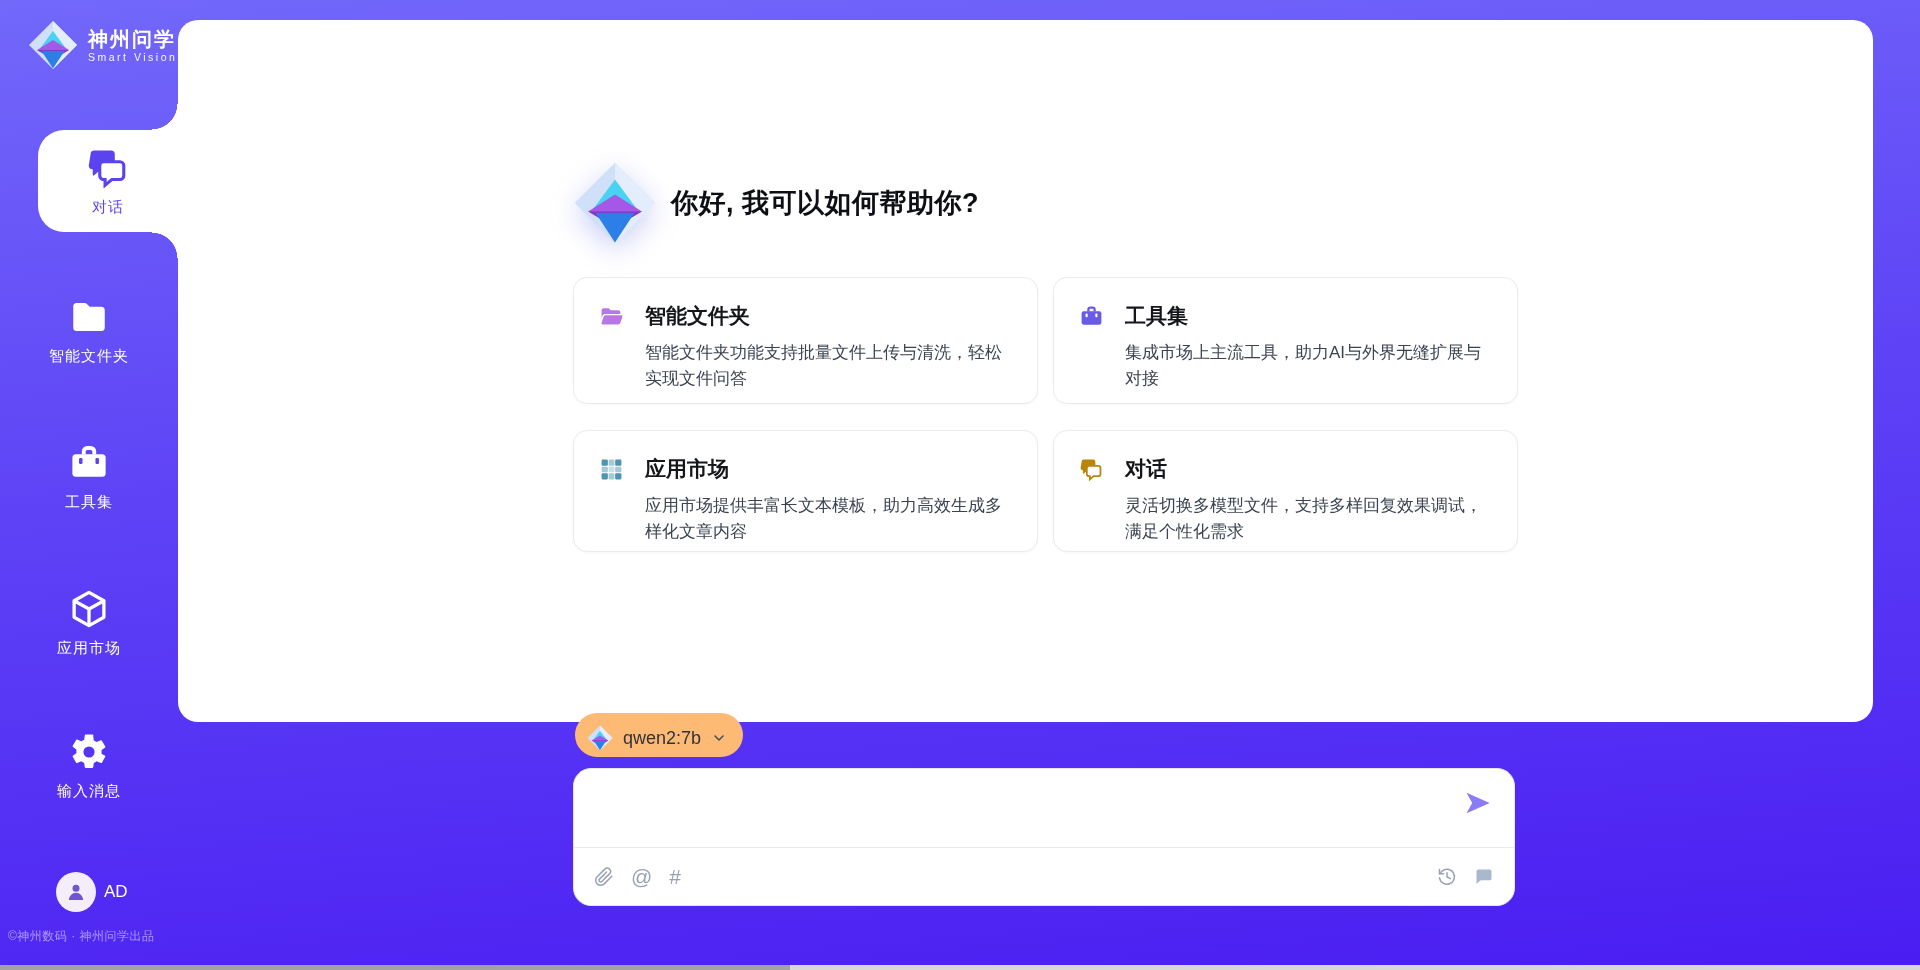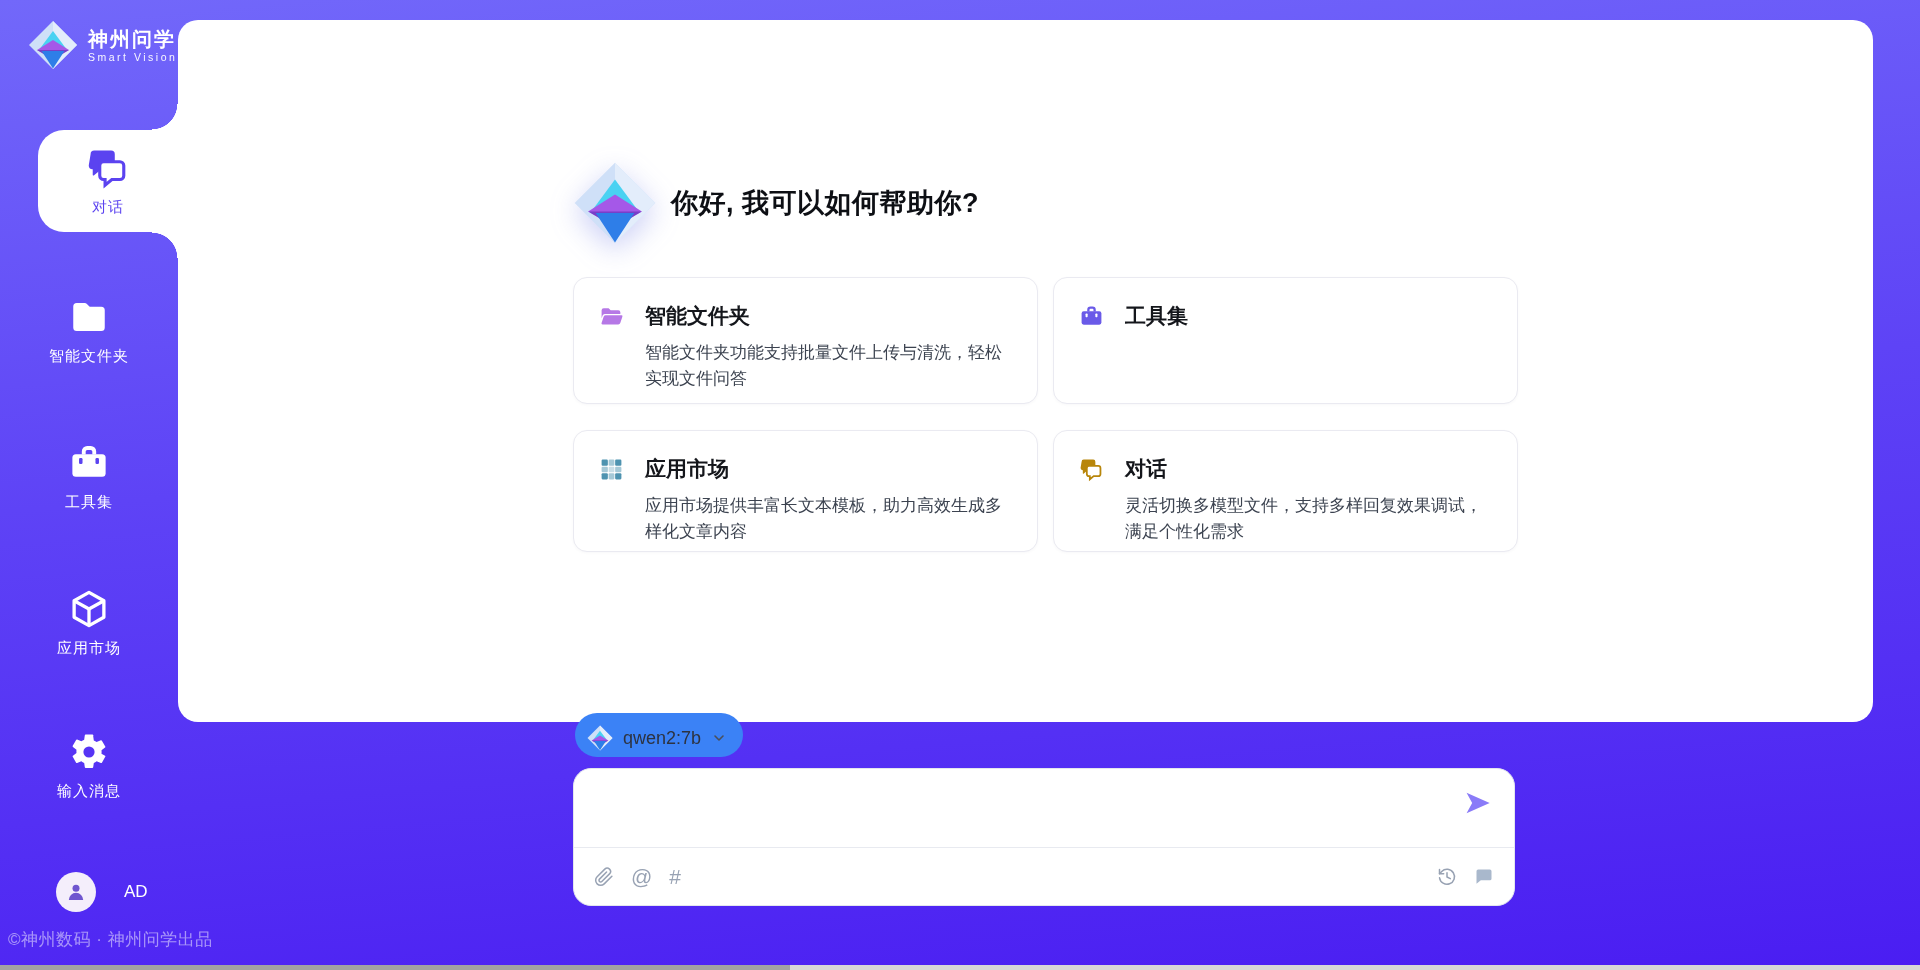--- a/index.html
+++ b/index.html
@@ -24,47 +24,47 @@
 
   
   .tab-active { position:absolute; left:38px; top:130px; width:140px; height:102px;
                 background:#fff; border-radius:26px 0 0 26px; display:flex; flex-direction:column;
                 align-items:center; justify-content:center; gap:8px; cursor:pointer; }
   .tab-active .nicon { width:44px; height:44px; }
   .tab-curve { position:absolute; left:152px; width:26px; height:26px; }
   .tab-curve.top { top:104px; background:radial-gradient(circle at 0 0, rgba(0,0,0,0) 25px, #fff 25.5px); }
   .tab-curve.bottom { top:232px; background:radial-gradient(circle at 0 100%, rgba(0,0,0,0) 25px, #fff 25.5px); }
 
-  .user-row { position:absolute; left:56px; top:872px; display:flex; align-items:center; gap:28px; cursor:pointer; }
+  .user-row { position:absolute; left:56px; top:872px; display:flex; align-items:center; gap:8px; cursor:pointer; }
   .avatar { width:40px; height:40px; border-radius:50%; background:#f4eefb; display:flex;
             align-items:center; justify-content:center; }
   .avatar svg { width:24px; height:24px; color:#6f55cf; }
   .user-name { font-size:17px; color:#fff; }
-  .copyright { position:absolute; left:8px; top:928px; font-size:17px; color:rgba(255,255,255,.5);
+  .copyright { position:absolute; left:8px; top:928px; font-size:12px; color:rgba(255,255,255,.5);
                letter-spacing:.5px; white-space:nowrap; }
 
   
   .main { position:absolute; left:178px; top:20px; width:1695px; height:702px; background:#fff;
           border-radius:20px; }
 
   .greeting { position:absolute; left:395px; top:139px; display:flex; align-items:center; gap:14px; }
   .greeting-logo { width:84px; height:88px; filter:drop-shadow(0 8px 14px rgba(110,120,230,.35)); }
   .greeting-title { font-size:27px; font-weight:800; color:#0d0f14; letter-spacing:.5px; }
 
   .cards { position:absolute; left:395px; top:257px; display:grid;
            grid-template-columns:465px 465px; grid-template-rows:127px 122px; column-gap:15px; row-gap:26px; }
   .card { background:#fff; border:1px solid #eaeaf1; border-radius:14px; padding:24px 24px 0 25px;
           cursor:pointer; box-shadow:0 1px 3px rgba(20,20,60,.03); }
   .card-head { display:flex; align-items:center; gap:21px; }
   .card-head svg { width:25px; height:25px; flex:0 0 auto; }
   .card-title { font-size:21px; font-weight:800; color:#14161b; }
   .card-desc { margin:10px 0 0 46px; font-size:17px; color:#3c4350; line-height:1.5; width:362px; }
 
   .model-pill { position:absolute; left:397px; top:693px; height:44px; padding:6px 16px 0 12px;
-                background:#3b82f6; border-radius:22px; display:inline-flex; align-items:center;
+                background:#fdba74; border-radius:22px; display:inline-flex; align-items:center;
                 gap:10px; cursor:pointer; }
   .model-pill .mlogo { width:26px; height:26px; }
   .model-name { font-size:18px; color:#2d3340; }
   .model-pill .chev { width:16px; height:16px; color:#4a4f5a; }
 
   .composer { position:absolute; left:395px; top:748px; width:942px; height:138px; background:#fff;
               border:1px solid #e3e6ee; border-radius:18px; }
   .composer textarea { position:absolute; left:0; top:0; width:100%; height:78px; border:none; outline:none;
               resize:none; background:transparent; padding:19px 70px 0 22px; font-size:18px;
               font-family:inherit; color:#2d3340; }
@@ -191,20 +191,21 @@
     <div class="card">
       <div class="card-head">
         <svg viewBox="0 0 24 24" style="color: rgb(106, 90, 232);">
           <path fill="none" stroke="currentColor" stroke-width="2.2" d="M9 7.2V5.4a2 2 0 0 1 2-2h2a2 2 0 0 1 2 2v1.8"></path>
           <rect x="2.5" y="7" width="19" height="12.8" rx="2" fill="currentColor"></rect>
           <rect x="6.3" y="9.2" width="2" height="3.4" rx=".7" fill="#ffffff"></rect>
           <rect x="15.7" y="9.2" width="2" height="3.4" rx=".7" fill="#ffffff"></rect>
         </svg>
         <div class="card-title">工具集</div>
       </div>
+      <div class="card-desc">集成市场上主流工具，助力AI与外界无缝扩展与对接</div>
     </div>
 
     <div class="card">
       <div class="card-head">
         <svg viewBox="0 0 24 24" style="color: rgb(78, 147, 176);">
           <g fill="currentColor">
             <rect x="2.5" y="2.5" width="6" height="6" rx="1"></rect>
             <rect x="9.25" y="2.5" width="5.5" height="6" rx="1" opacity=".5"></rect>
             <rect x="15.5" y="2.5" width="6" height="6" rx="1"></rect>
             <rect x="2.5" y="9.25" width="6" height="5.5" rx="1" opacity=".5"></rect>

